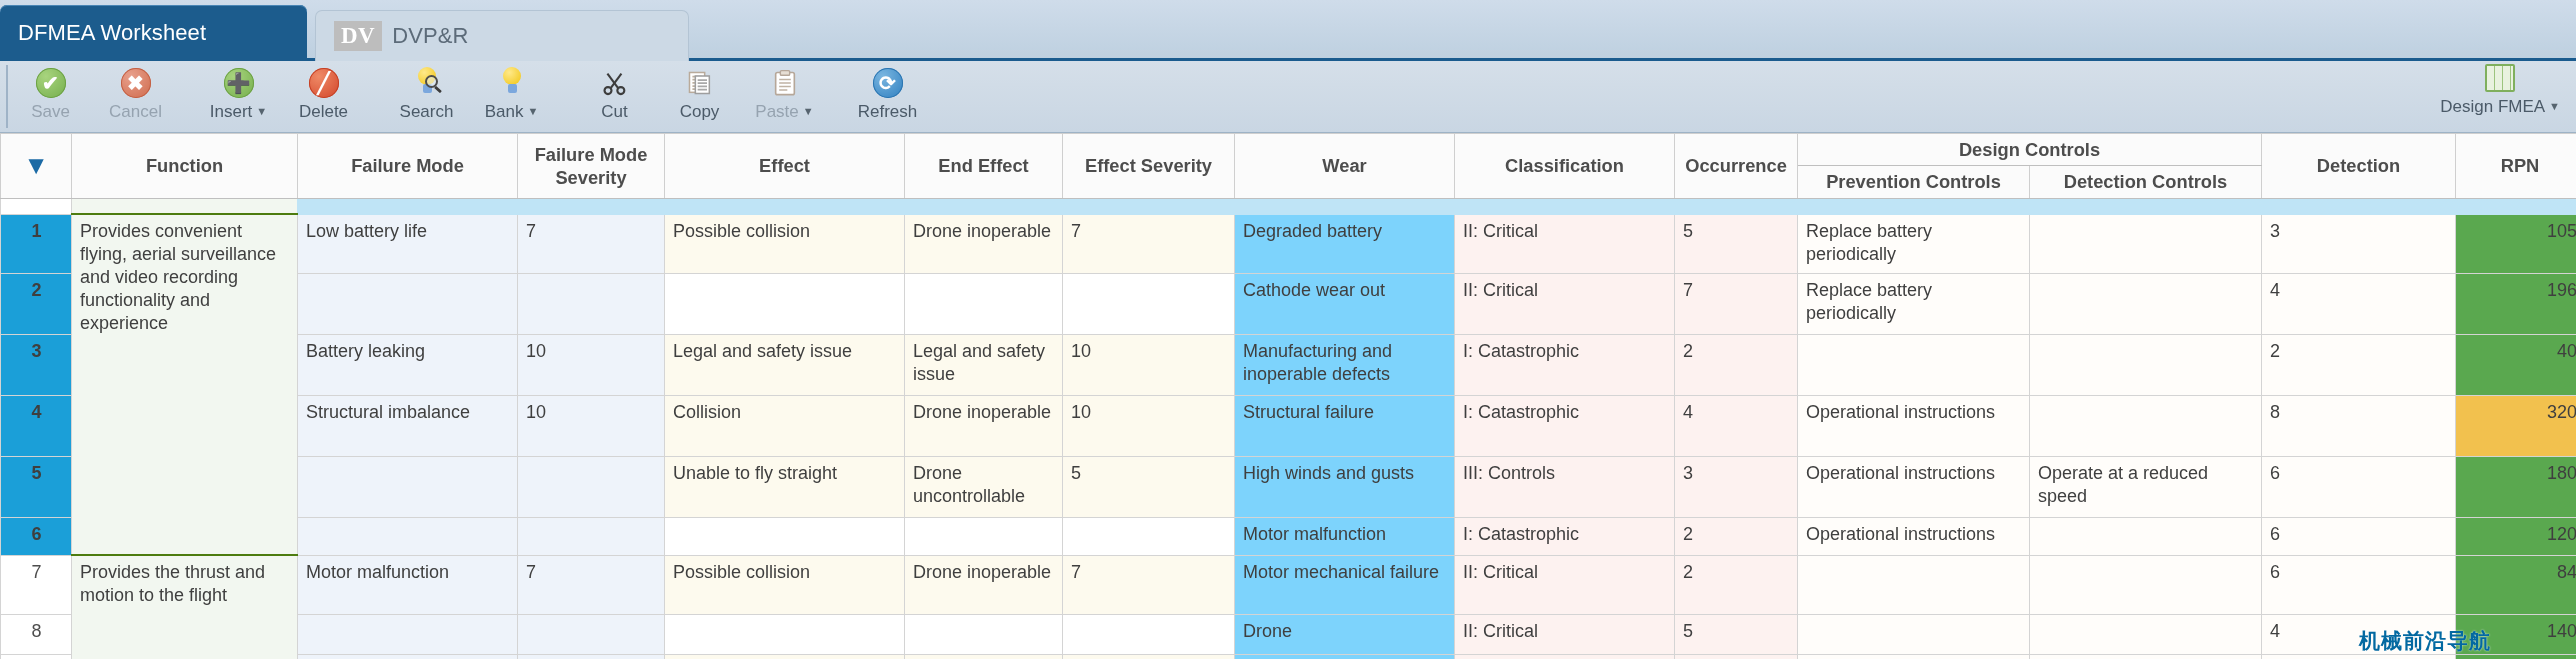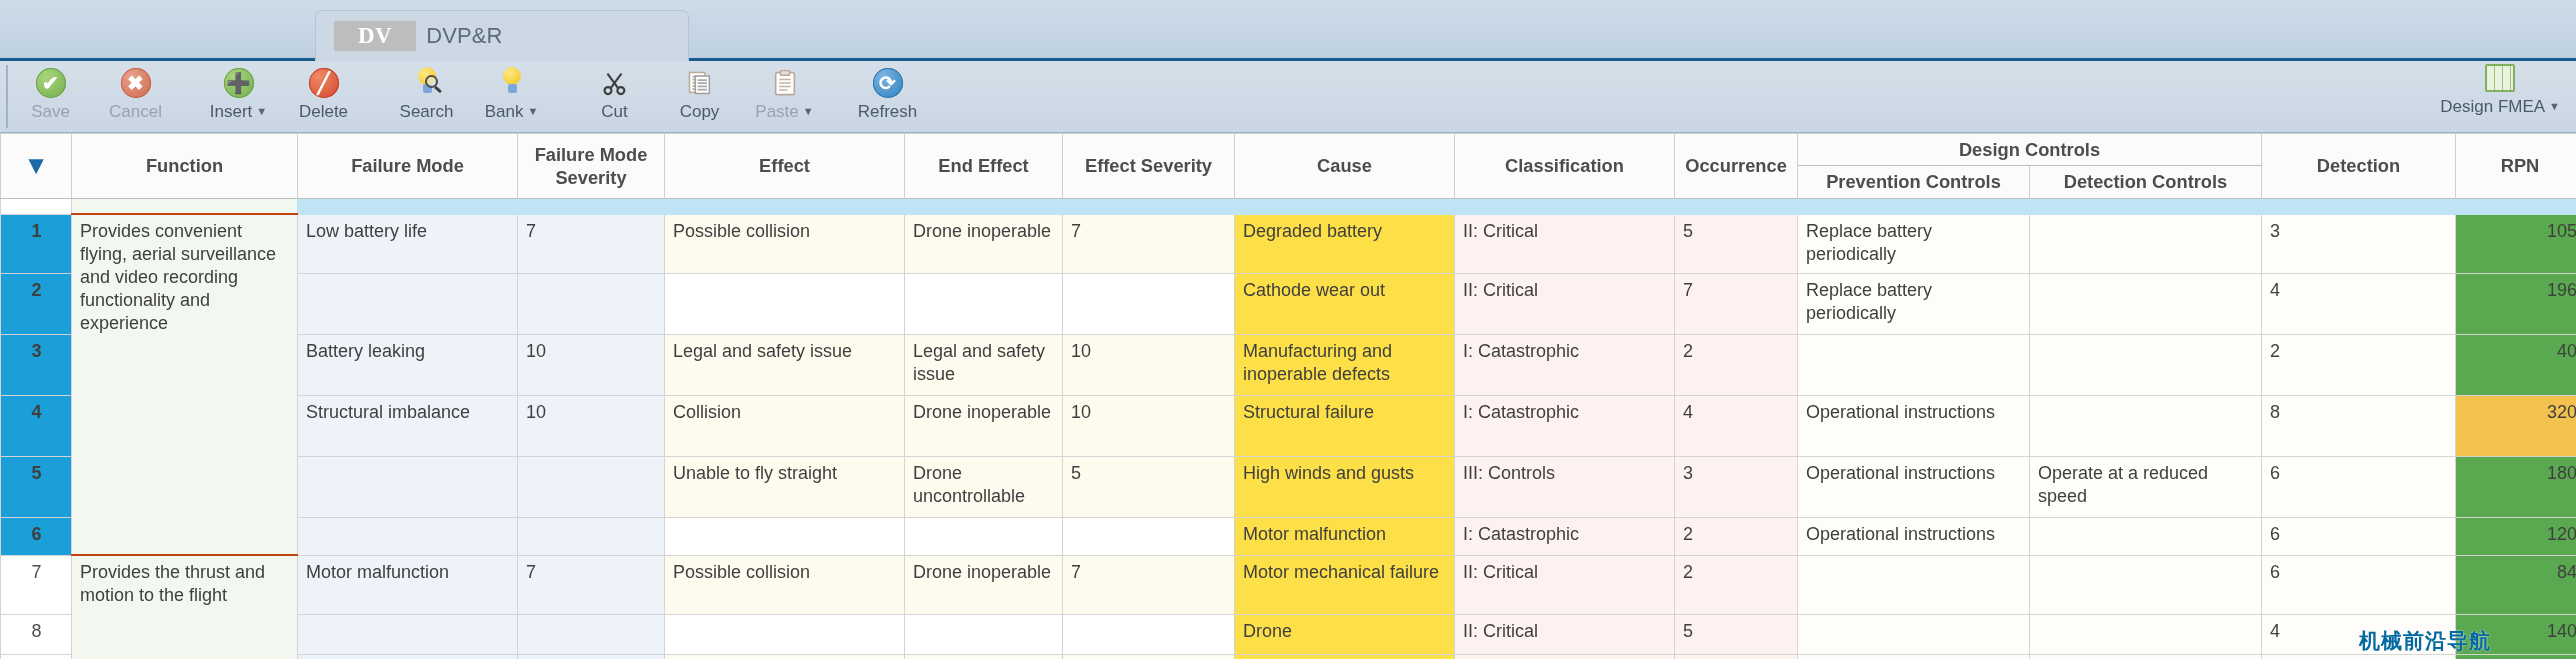--- a/index.html
+++ b/index.html
@@ -47,21 +47,21 @@
     border-bottom: none;
   }
   .dv-badge {
     display: inline-block;
     background: #bdbdbd;
     color: #ffffff;
     font-family: "Liberation Serif", serif;
     font-weight: bold;
     font-size: 23px;
     line-height: 30px;
-    padding: 0 24px;
+    padding: 0 7px;
     margin-right: 10px;
     letter-spacing: 0.5px;
   }
 
   
   #toolbar {
     position: relative;
     height: 72px;
     background: #cfdae6;
     background: linear-gradient(to bottom, #d5dfe9 0%, #c9d6e3 100%);
@@ -203,28 +203,28 @@
     text-align: center;
     vertical-align: middle;
     font-size: 18px;
     padding: 0;
     border-color: #ffffff;
   }
   td.num.plain { background: #ffffff; color: #4d4d4d; font-weight: normal; border-color: #d4d4d4; }
 
   
   td.c-fn    { background: #f2f7f0; border: 2px solid #000; border-top: none; border-bottom: none; }
-  td.c-fn.first { border-top: 2px solid #c2410c; }
+  td.c-fn.first { border-top: 2px solid #4d7c0f; }
   td.c-fn.last  { border-bottom: 2px solid #000; }
   td.c-fm    { background: #eef3fa; }
   td.c-fms   { background: #eef3fa; }
   td.c-eff   { background: #fdfaee; }
   td.c-ee    { background: #fdfaee; }
   td.c-es    { background: #fdfaee; }
-  td.c-cause { background: #fde047; }
+  td.c-cause { background: #7dd3fc; }
   td.c-cls   { background: #fdf2f0; }
   td.c-occ   { background: #fdf2f0; }
   td.c-prev  { background: #fffdfa; }
   td.c-det   { background: #fffdfa; }
   td.c-detn  { background: #fffdfa; }
   td.blank   { background: #ffffff; }
 
   td.rpn {
     text-align: right;
     color: #ffffff;
@@ -242,20 +242,23 @@
     color: #0369a1;
     letter-spacing: 1px;
     text-shadow: 0 0 2px rgba(255,255,255,.85);
     pointer-events: none;
   }
 </style>
 </head>
 <body>
 
 <div id="tabbar">
+  <div class="tab active">
+    <span>DFMEA Worksheet</span>
+  </div>
   <div class="tab inactive">
     <span class="dv-badge">DV</span>
     <span>DVP&amp;R</span>
   </div>
 </div>
 
 <div id="toolbar">
 
   <div class="tbtn disabled">
     <span class="ic">
@@ -395,21 +398,21 @@
       <tr>
         <th class="filter-col" rowspan="2">
           <span class="funnel">▼</span>
         </th>
         <th class="sel-col" rowspan="2">Function</th>
         <th rowspan="2">Failure Mode</th>
         <th rowspan="2">Failure Mode Severity</th>
         <th rowspan="2">Effect</th>
         <th rowspan="2">End Effect</th>
         <th rowspan="2">Effect Severity</th>
-        <th rowspan="2">Cause</th>
+        <th rowspan="2">Wear</th>
         <th rowspan="2">Classification</th>
         <th rowspan="2">Occurrence</th>
         <th colspan="2">Design Controls</th>
         <th rowspan="2">Detection</th>
         <th rowspan="2">RPN</th>
 
       </tr>
       <tr>
         <th>Prevention Controls</th>
         <th>Detection Controls</th>

